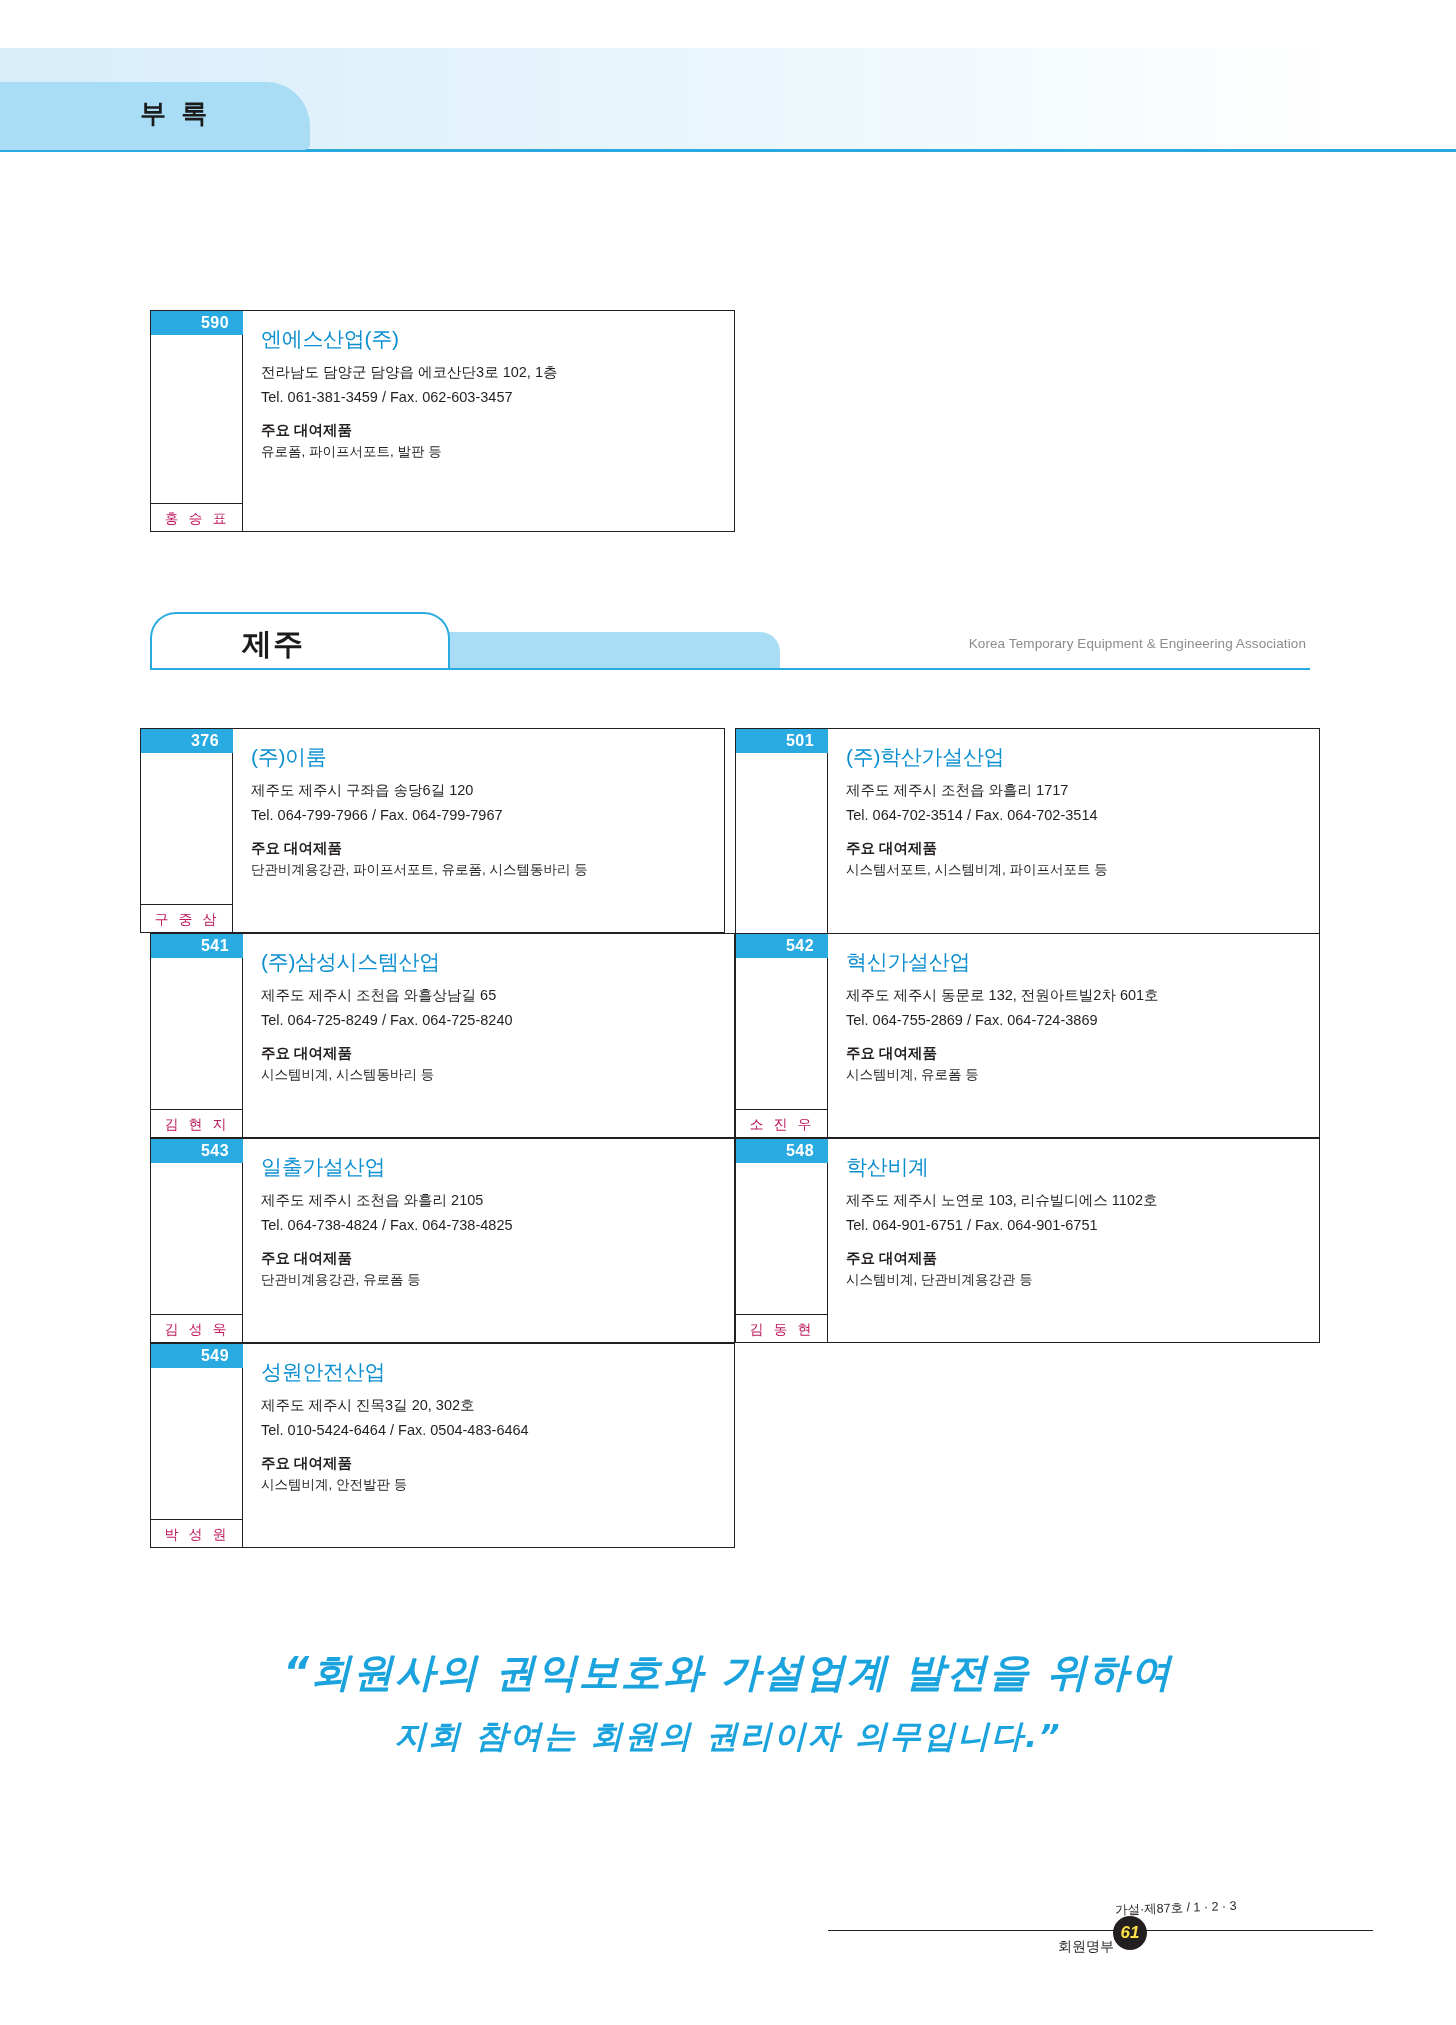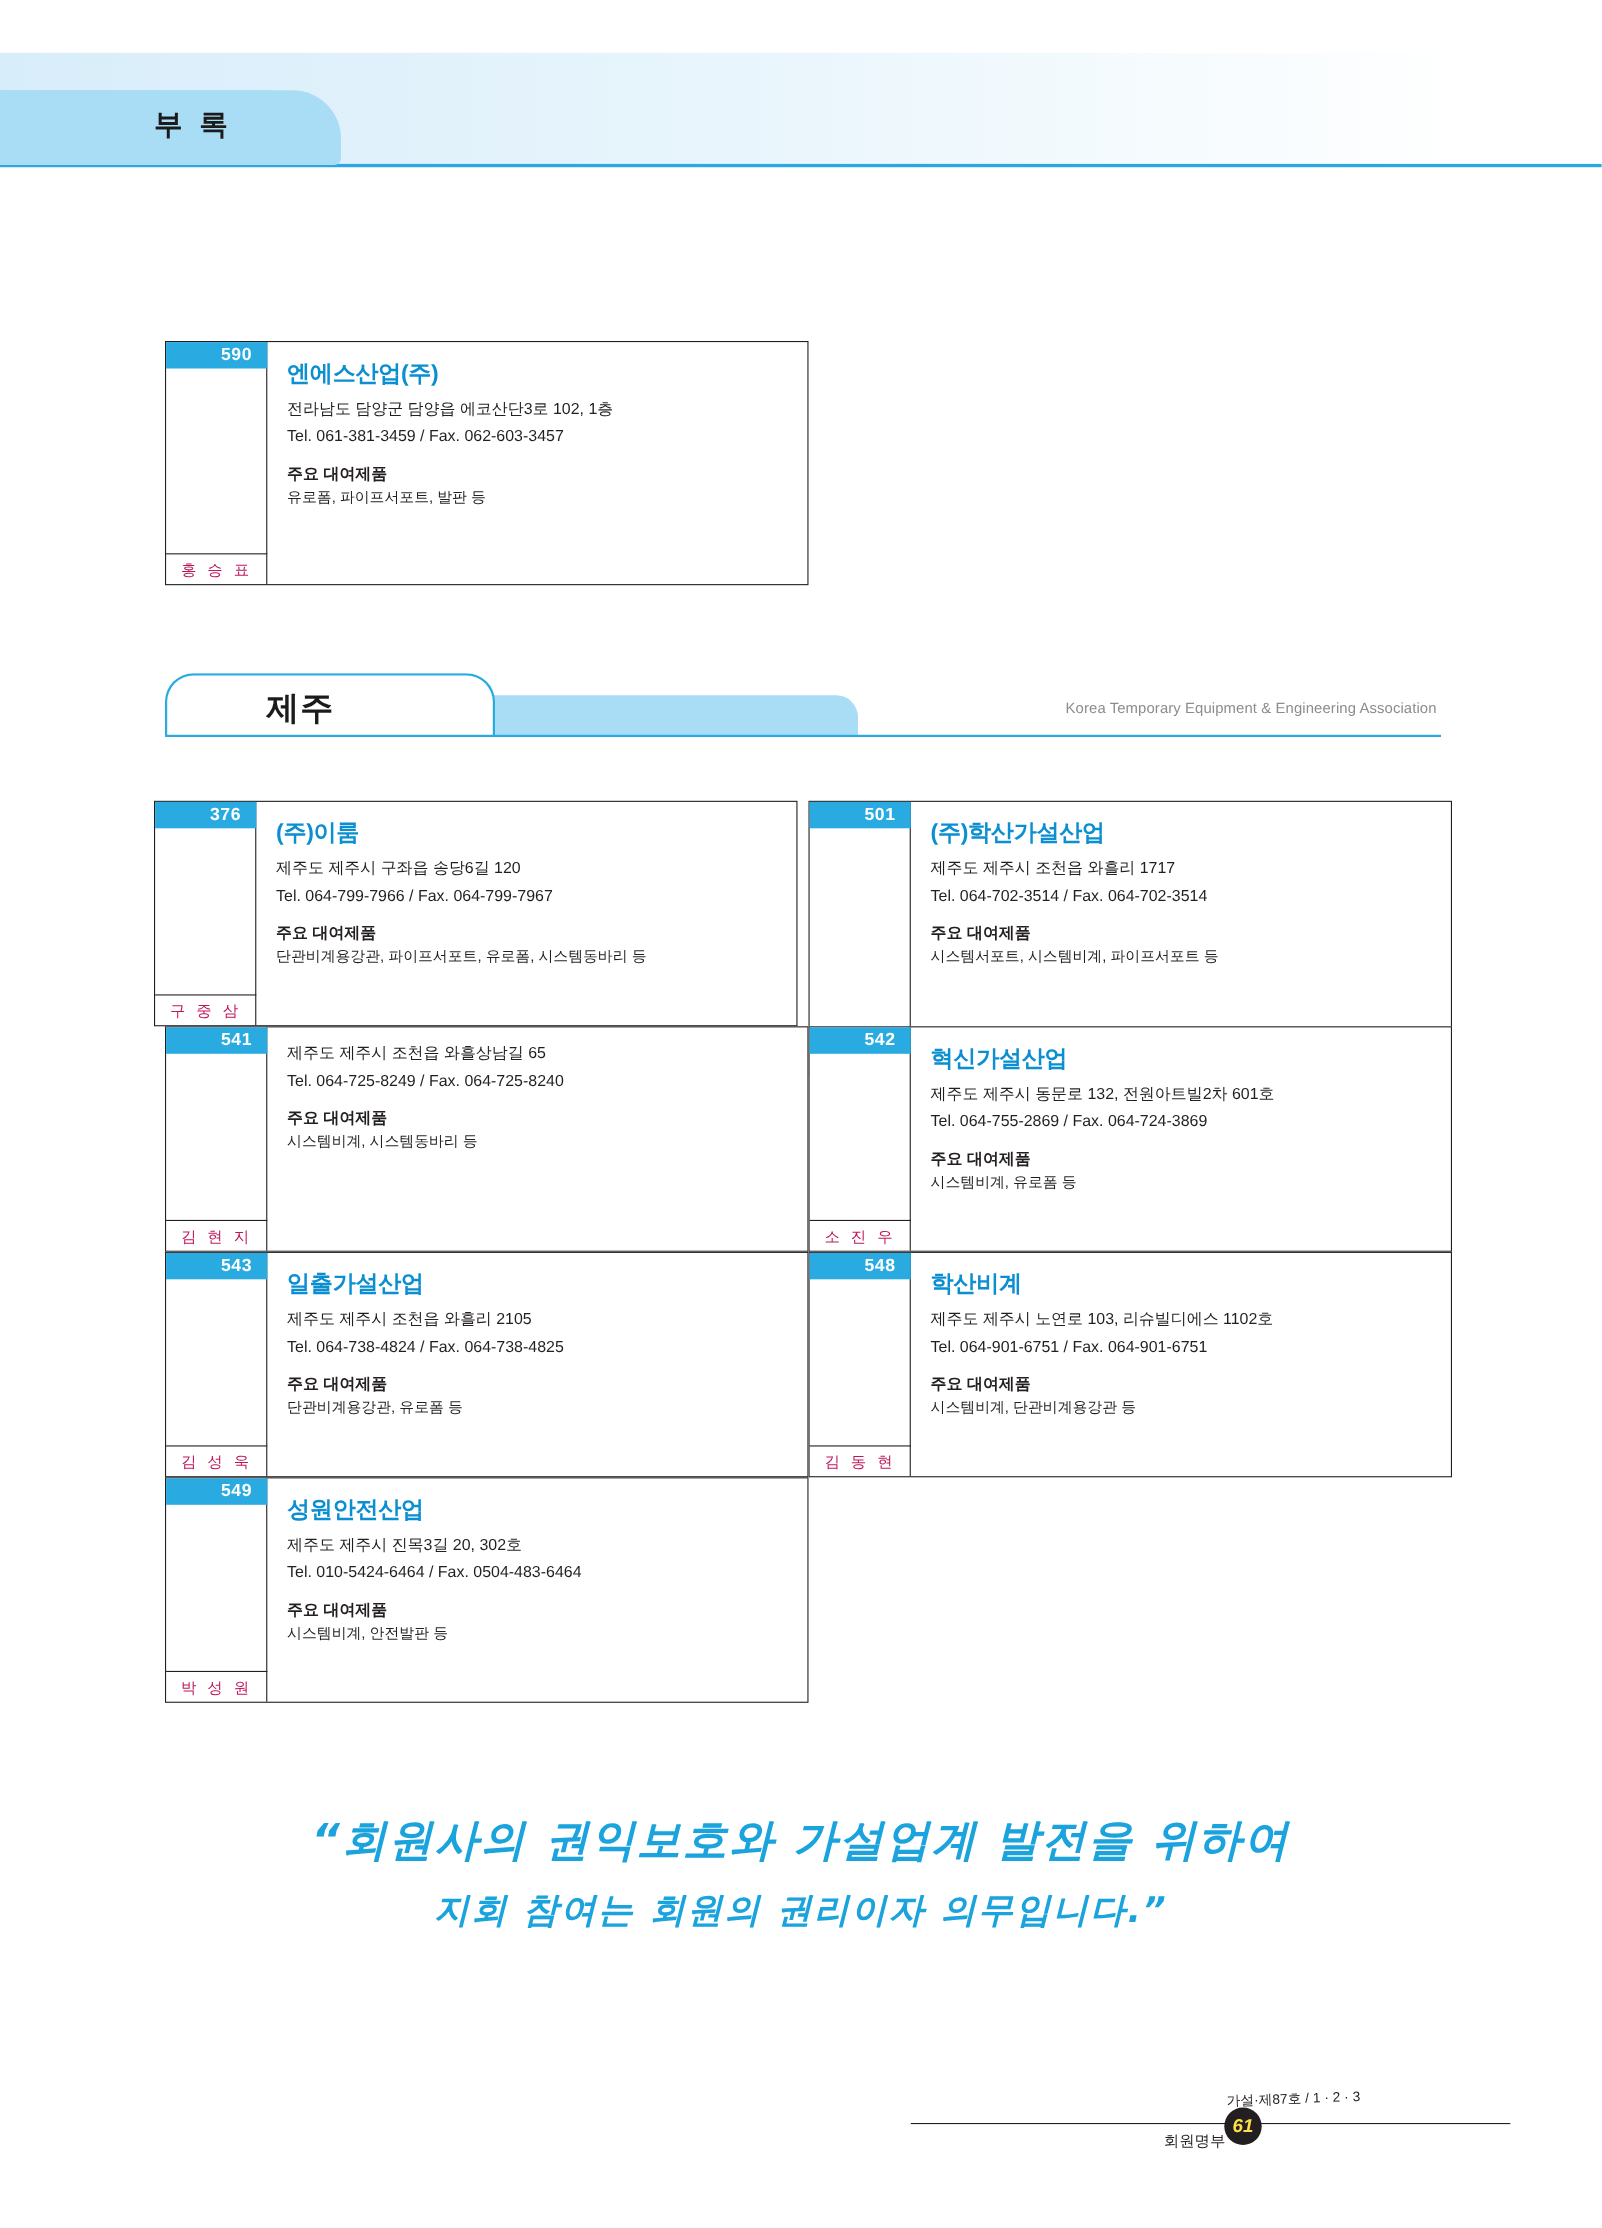--- a/index.html
+++ b/index.html
@@ -119,21 +119,21 @@
     position: absolute;
     top: 0;
     left: 92px;
     right: 0;
     bottom: 0;
     padding: 14px 14px 6px 18px;
     box-sizing: border-box;
   }
   .card .company {
     font-size: 21px;
-    font-weight: bold;
+    font-weight: normal;
     color: #0c8fd1;
     margin: 0 0 9px 0;
     letter-spacing: -0.3px;
   }
   .card .addr,
   .card .tel {
     font-size: 14.5px;
     color: #231f20;
     margin: 0 0 3px 0;
     line-height: 1.5;
@@ -330,20 +330,21 @@
     <p class="prod-list">시스템서포트, 시스템비계, 파이프서포트 등</p>
   </div>
 </div>
 
 <div class="card" style="top:933px; left:150px; width:585px; height:205px;">
   <div class="num-col">
     <div class="num-badge">541</div>
     <div class="rep-name">김 현 지</div>
   </div>
   <div class="body">
+    <p class="company">(주)삼성시스템산업</p>
     <p class="addr">제주도 제주시 조천읍 와흘상남길 65</p>
     <p class="tel">Tel. 064-725-8249 / Fax. 064-725-8240</p>
     <p class="prod-title">주요 대여제품</p>
     <p class="prod-list">시스템비계, 시스템동바리 등</p>
   </div>
 </div>
 
 <div class="card" style="top:933px; left:735px; width:585px; height:205px;">
   <div class="num-col">
     <div class="num-badge">542</div>

